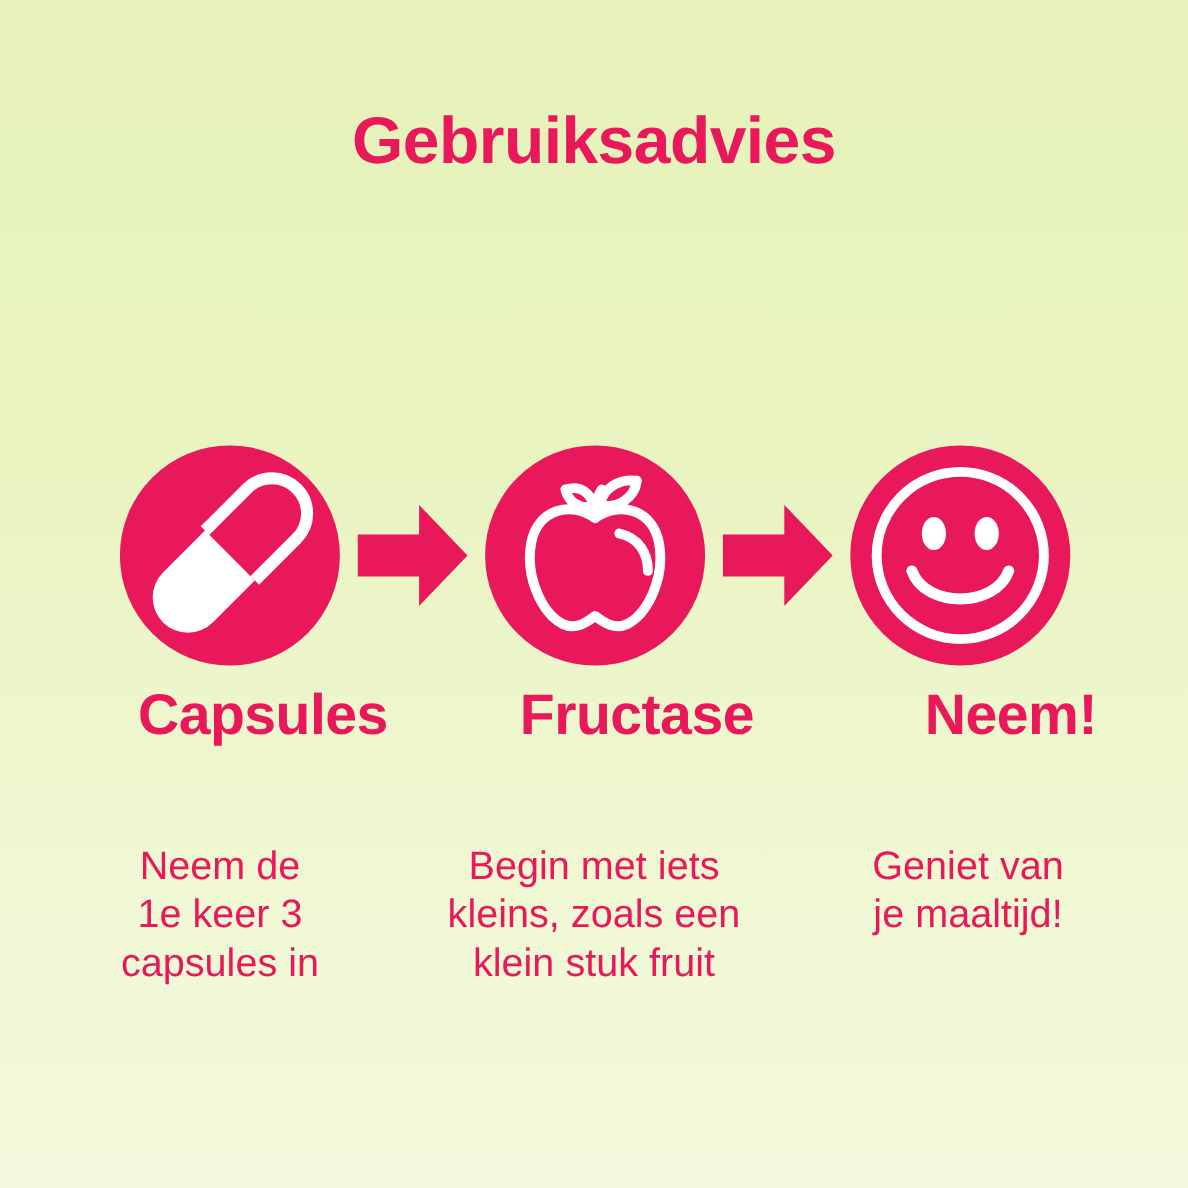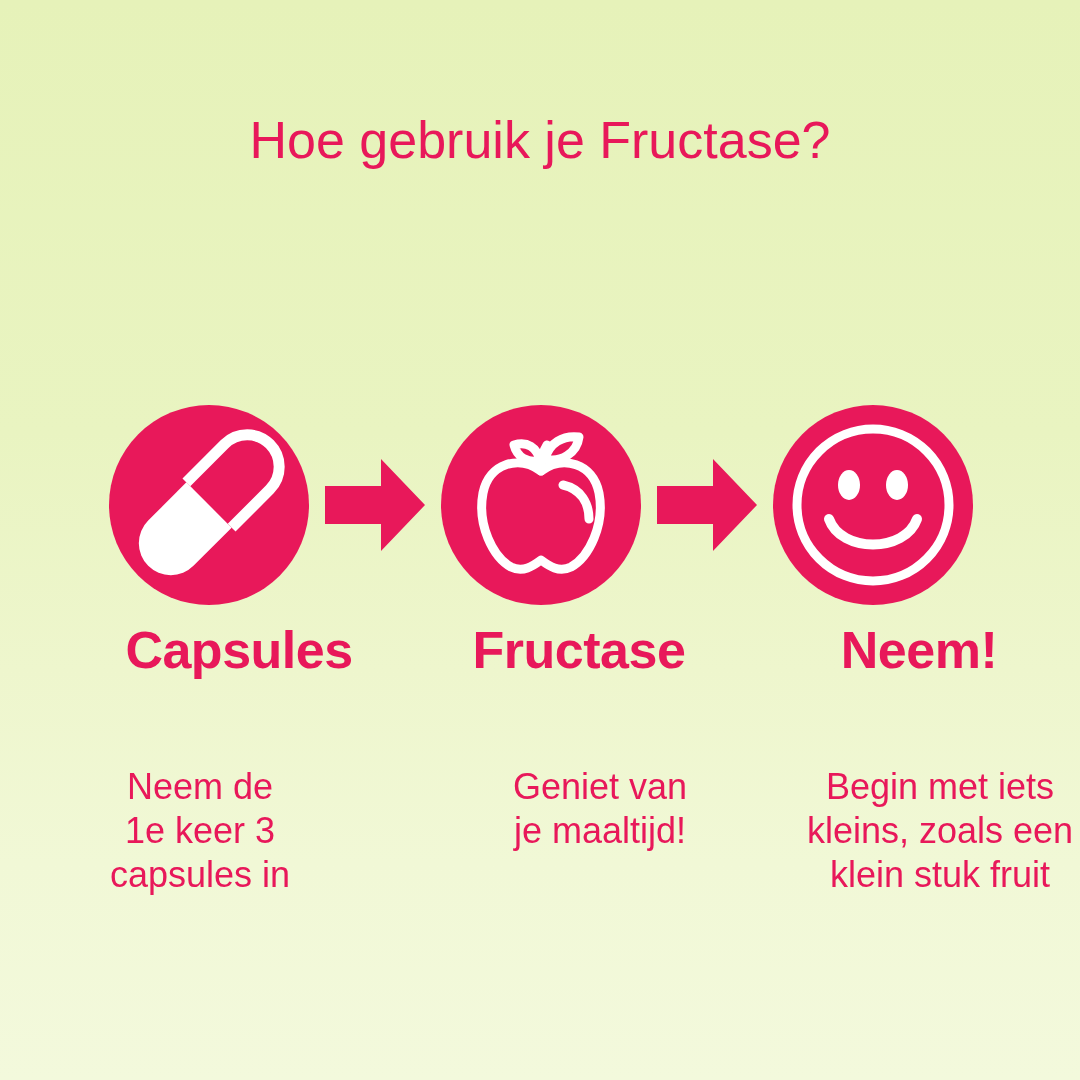--- a/index.html
+++ b/index.html
@@ -133,21 +133,21 @@
   .desc-cell.d1 { flex: 0 0 400px; }
   .desc-cell.d2 { flex: 0 0 280px; }
   .desc-cell.d3 { flex: 0 0 400px; }
 </style>
 </head>
 <body>
 
 <div class="poster">
 
   <div class="header">
-    <p class="subtitle">Hoe gebruik je Fructase?</p>
+    <h1 class="title">Gebruiksadvies</h1>
   </div>
 
   <div class="steps">
 
     <div class="gap-a"></div>
 
     <div class="step-icon">
       <span>
         <svg width="200" height="200" viewBox="0 0 200 200" aria-hidden="true">
           <g transform="rotate(-45 100 100)">
@@ -222,20 +222,20 @@
   <div class="labels">
     <div class="label-cell c1">Capsules</div>
     <div class="label-cell c2">Fructase</div>
     <div class="label-cell c3">Neem!</div>
   </div>
 
   <div class="descriptions">
     <div class="desc-cell d1">Neem de
 1e keer 3
 capsules in</div>
-    <div class="desc-cell d3">Geniet van
-je maaltijd!</div>
     <div class="desc-cell d2">Begin met iets
 kleins, zoals een
 klein stuk fruit</div>
+    <div class="desc-cell d3">Geniet van
+je maaltijd!</div>
   </div>
 
 </div>
 
 </body></html>

